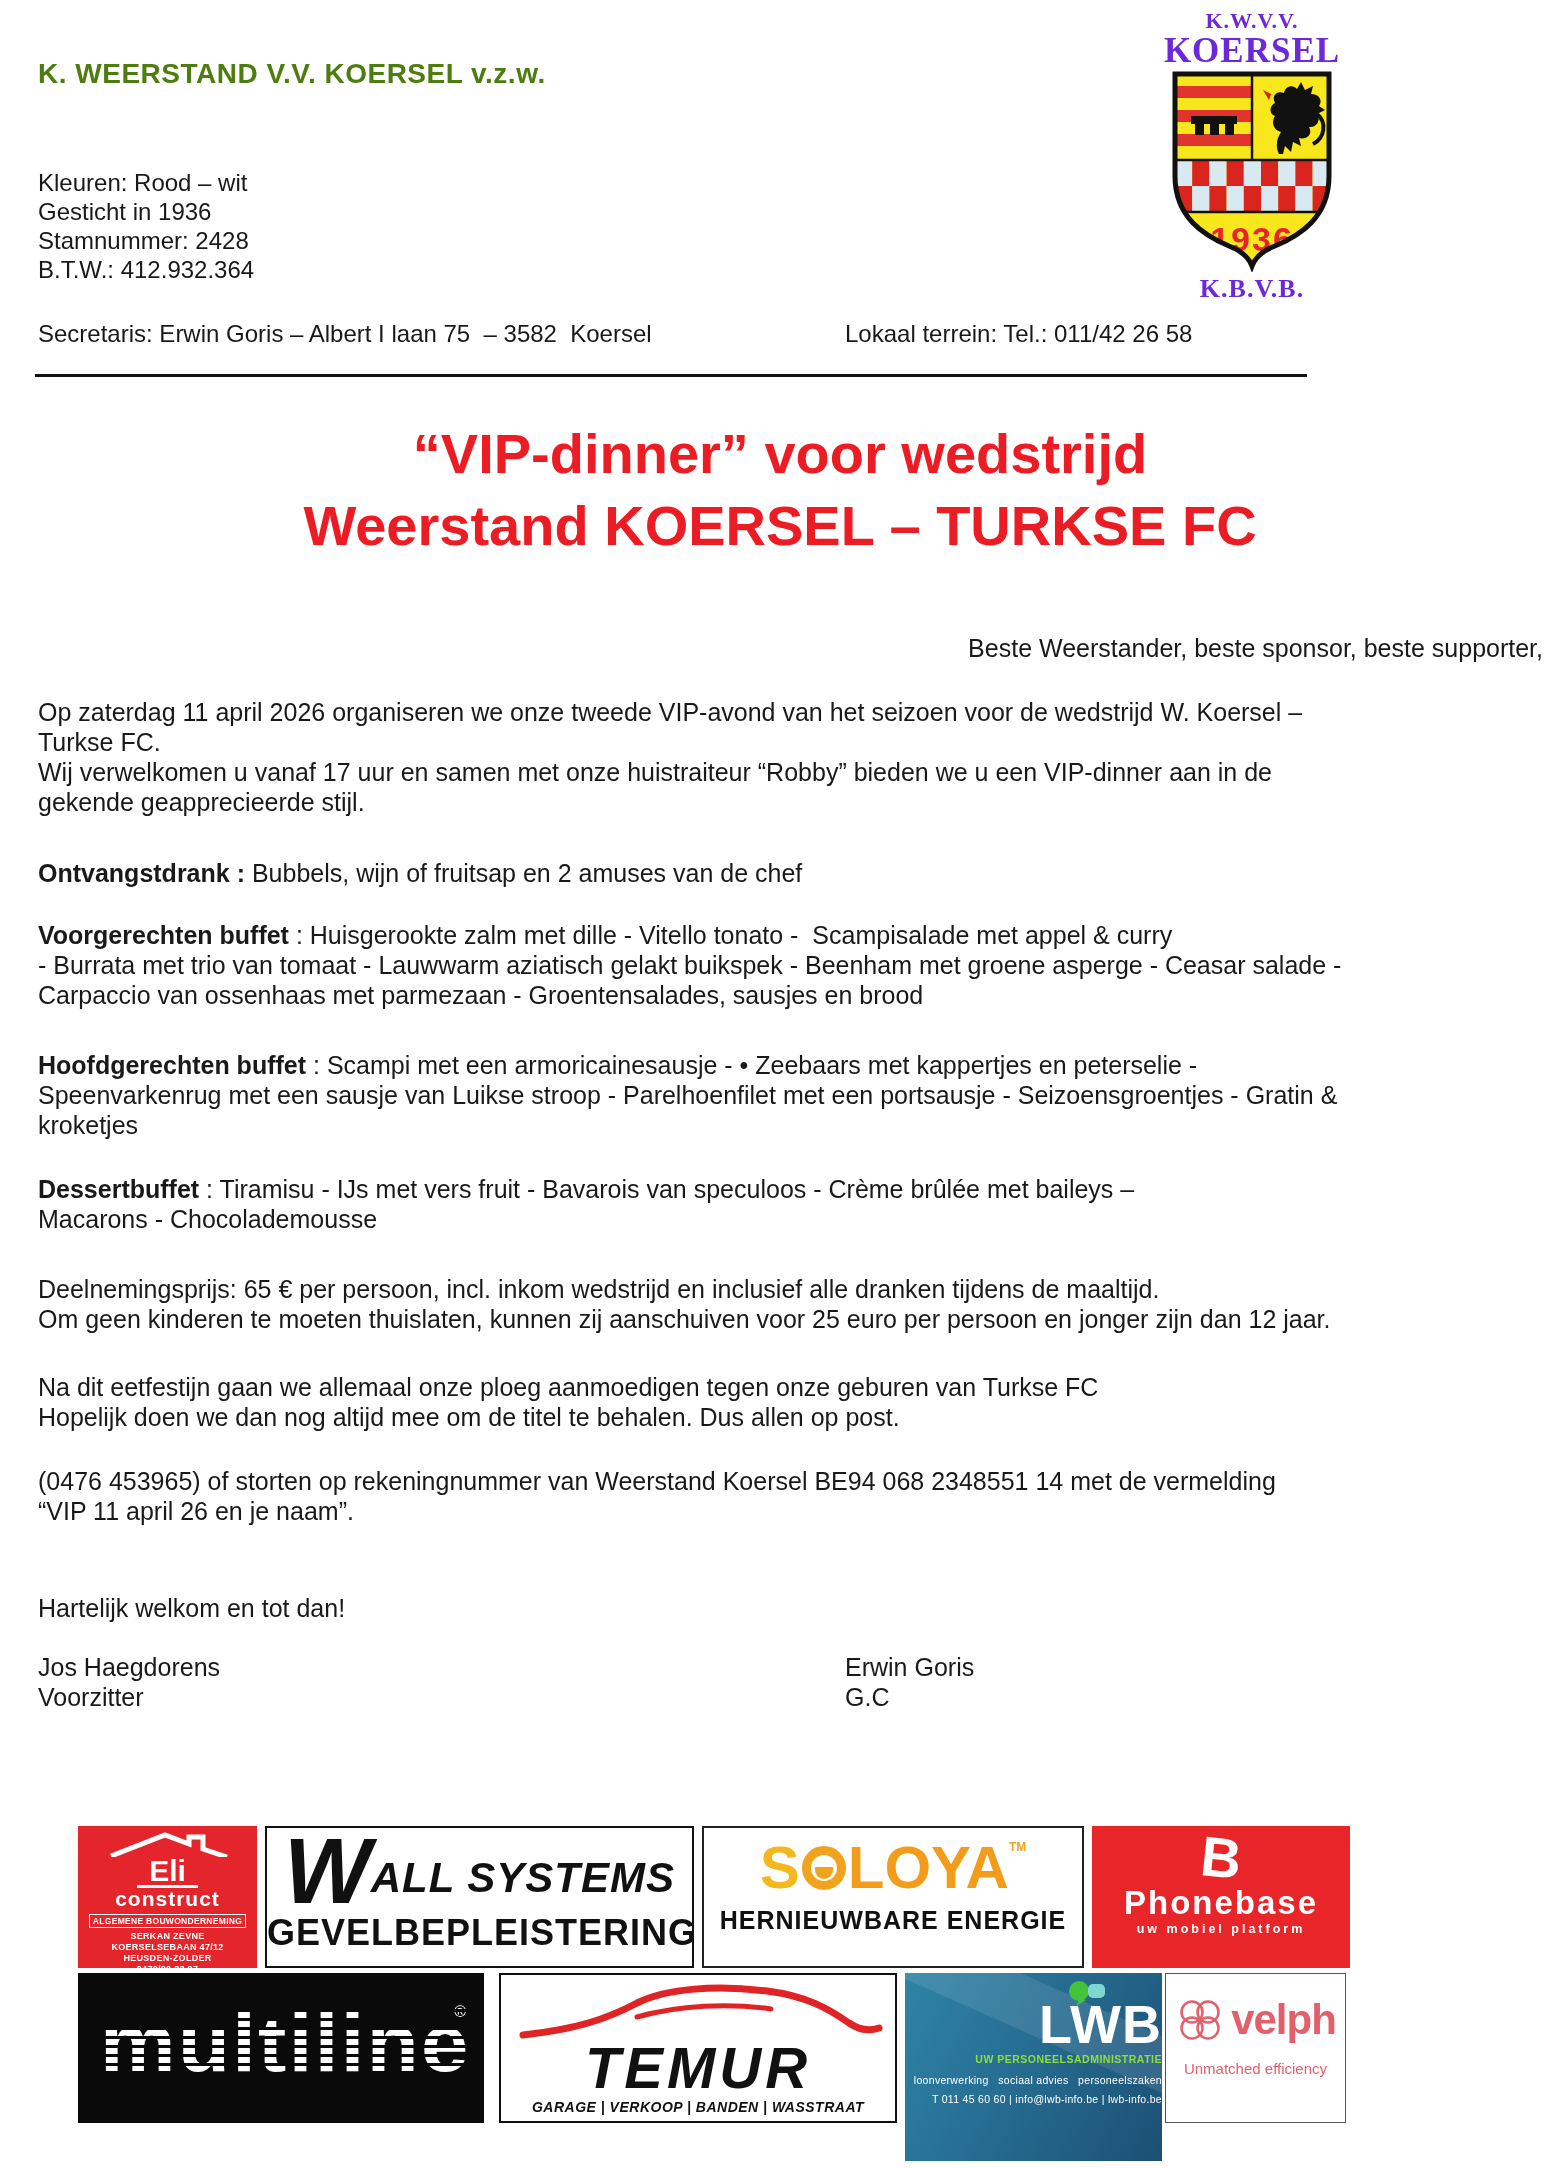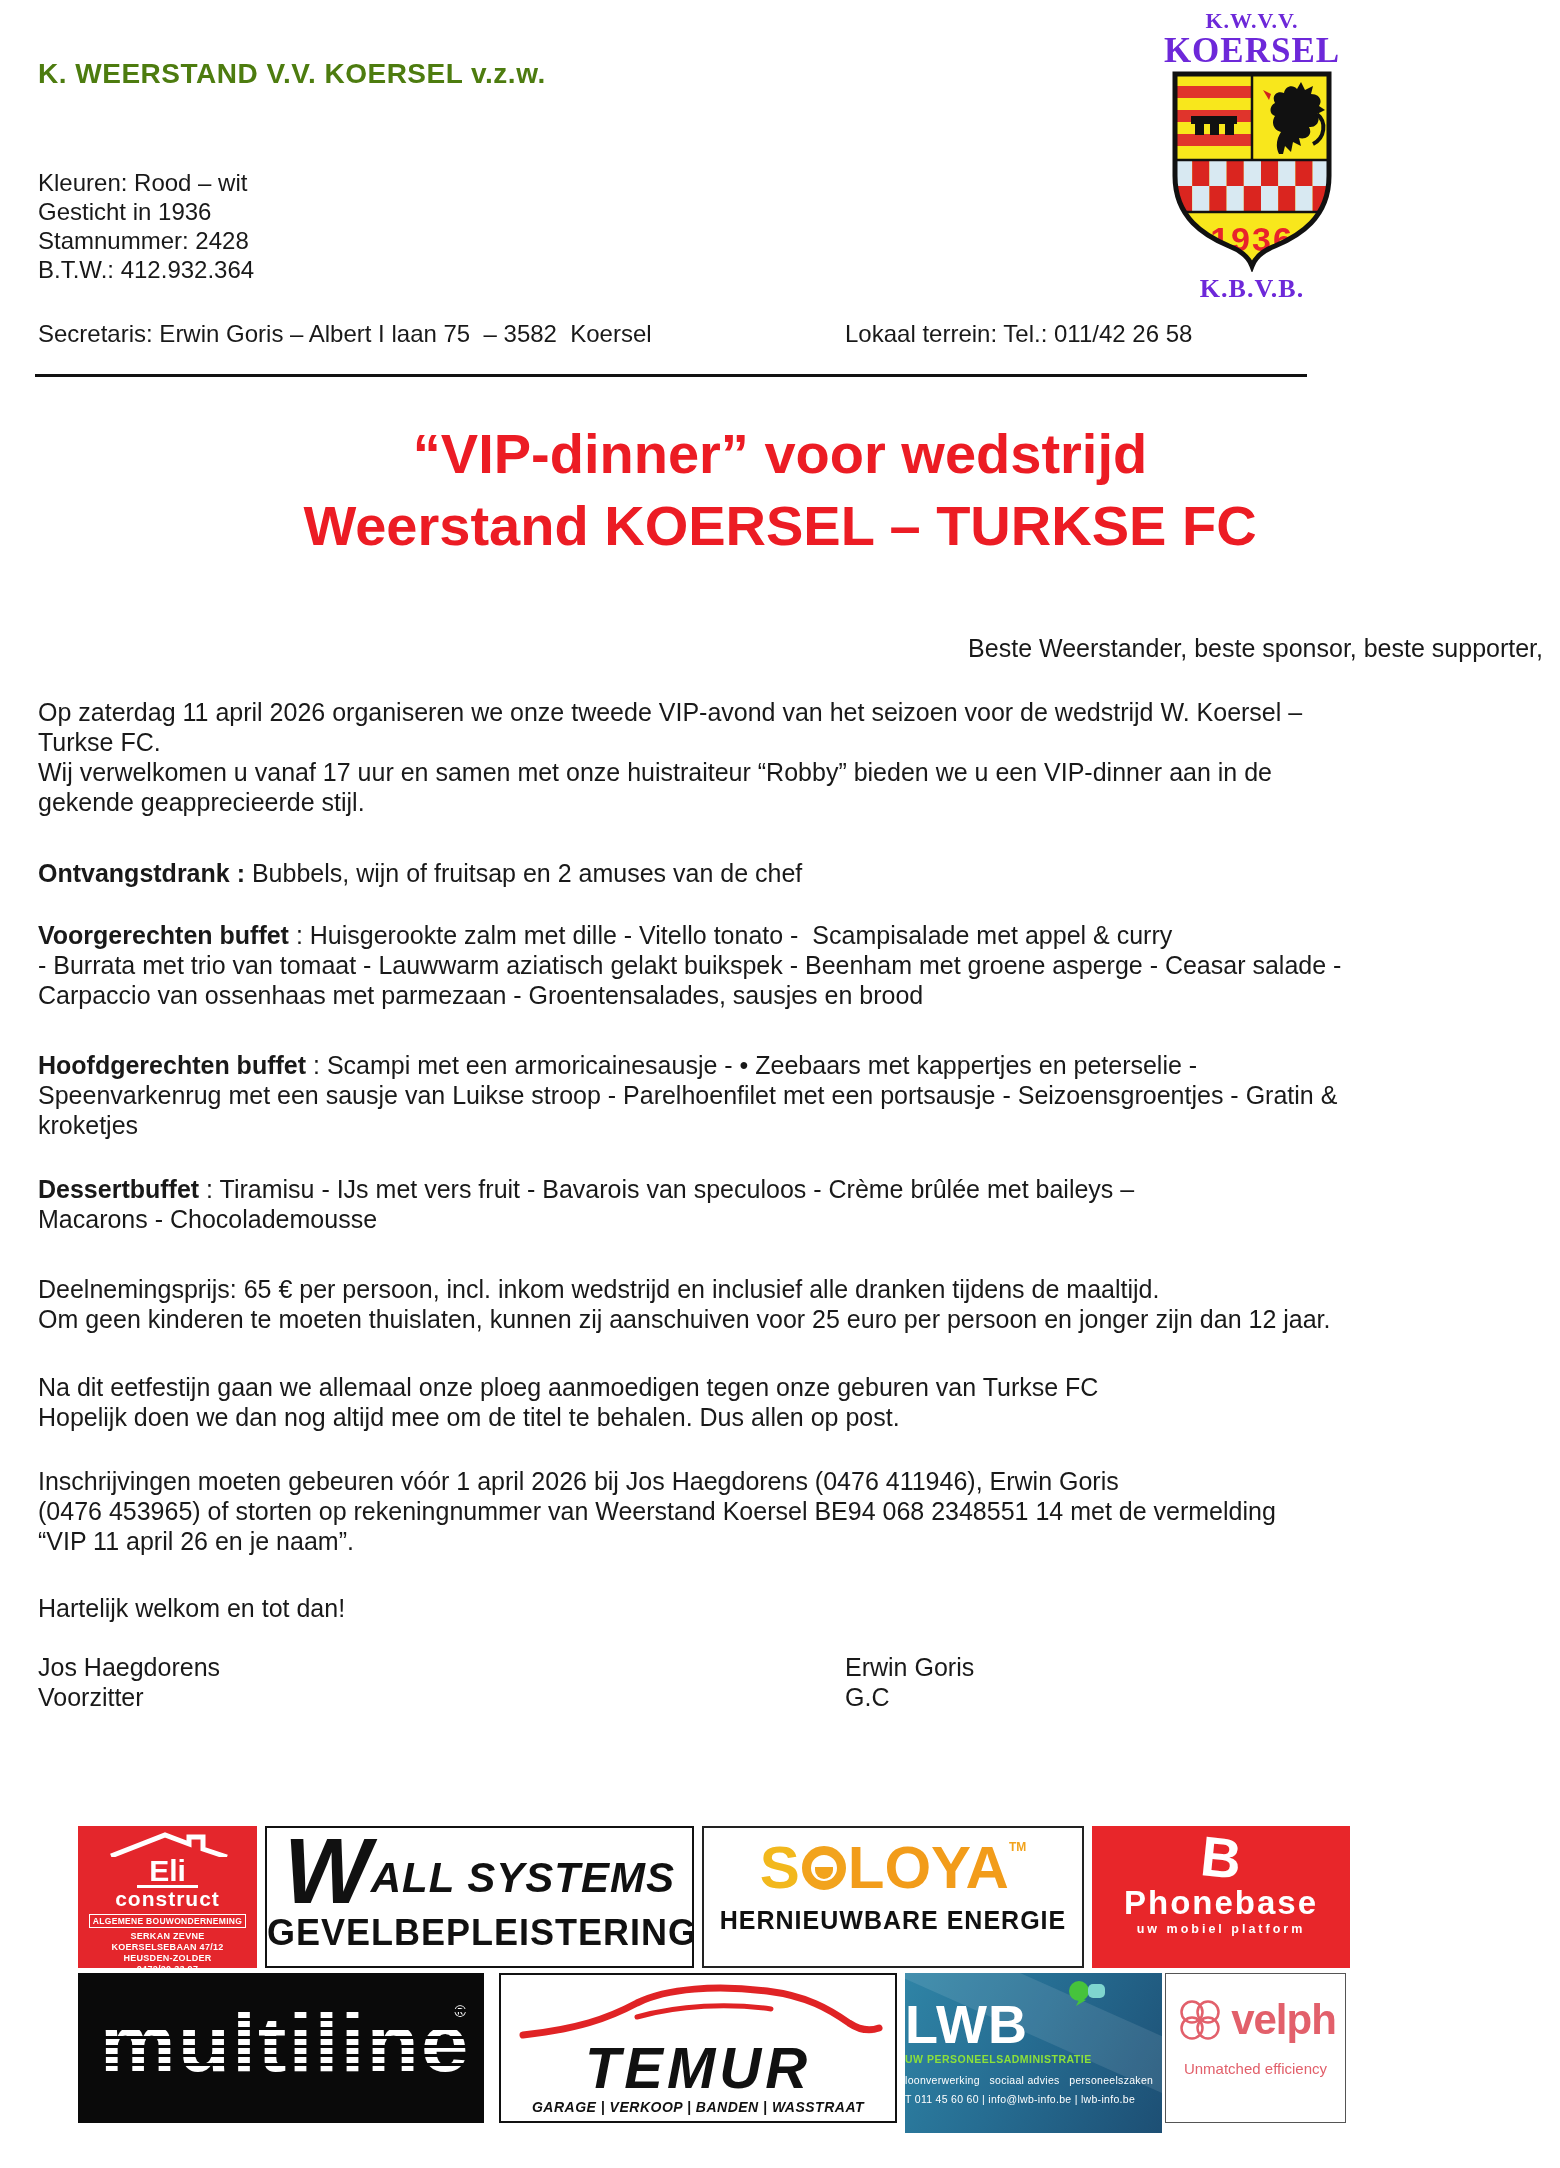--- a/index.html
+++ b/index.html
@@ -58,21 +58,21 @@
   
   .multiline{left:78px;top:1973px;width:406px;height:150px;background:#0a0a0a;color:#fff;}
   .ml-text{position:absolute;left:22px;top:34px;font-size:72px;font-weight:800;letter-spacing:2px;transform:scale(1.18,1.12);transform-origin:left center;line-height:72px;}
   .ml-reg{position:absolute;right:18px;top:30px;font-size:16px;}
   .ml-stripes{position:absolute;left:0;right:0;top:30px;height:92px;background:repeating-linear-gradient(180deg,rgba(0,0,0,0) 0 6px,#0a0a0a 6px 9px);}
   
   .temur{left:499px;top:1973px;width:398px;height:150px;background:#fff;border:2px solid #111;text-align:center;color:#111;}
   .temur-name{font-size:58px;font-weight:900;font-style:italic;letter-spacing:4px;line-height:54px;margin-top:-6px;}
   .temur-services{font-size:14px;font-weight:bold;font-style:italic;letter-spacing:.5px;margin-top:4px;}
   
-  .lwb{left:905px;top:1973px;width:257px;height:160px;color:#fff;text-align:left;background:linear-gradient(118deg,#2f84a6 0%,#266d92 45%,#1d4f74 100%);}
+  .lwb{left:905px;top:1973px;width:257px;height:188px;color:#fff;text-align:right;background:linear-gradient(118deg,#2f84a6 0%,#266d92 45%,#1d4f74 100%);}
   .lwb:before{content:"";position:absolute;left:-40px;top:18px;width:380px;height:52px;background:rgba(255,255,255,.10);transform:rotate(24deg);}
   .lwb-name{position:relative;font-size:54px;font-weight:900;letter-spacing:1px;line-height:54px;margin-top:24px;}
   .lwb-tagline{position:relative;font-size:10.5px;font-weight:800;color:#8ce03a;letter-spacing:.5px;margin-top:2px;}
   .lwb-services{position:relative;font-size:10.5px;margin-top:9px;letter-spacing:.3px;}
   .lwb-contact{position:relative;font-size:10.5px;margin-top:7px;letter-spacing:.3px;}
   .lwb-chat{position:absolute;right:52px;top:7px;}
   
   .velph{left:1165px;top:1973px;width:181px;height:150px;background:#fff;border:1.5px solid #555;text-align:center;color:#e2606b;}
   .velph-row{display:flex;align-items:center;justify-content:center;margin-top:22px;}
   .velph-name{font-size:42px;font-weight:600;letter-spacing:-1px;}
@@ -199,21 +199,20 @@
     <div class="pre">Deelnemingsprijs: 65 € per persoon, incl. inkom wedstrijd en inclusief alle dranken tijdens de maaltijd.</div>
     <div class="pre">Om geen kinderen te moeten thuislaten, kunnen zij aanschuiven voor 25 euro per persoon en jonger zijn dan 12 jaar.</div>
   </div>
 
   <div class="abs body-text" style="top:1372px;">
     <div class="pre">Na dit eetfestijn gaan we allemaal onze ploeg aanmoedigen tegen onze geburen van Turkse FC</div>
     <div class="pre">Hopelijk doen we dan nog altijd mee om de titel te behalen. Dus allen op post.</div>
   </div>
 
   <div class="abs body-text" style="top:1466px;">
-    <div class="pre">Inschrijvingen moeten gebeuren vóór 1 april 2026 bij Jos Haegdorens (0476 411946), Erwin Goris</div>
     <div class="pre">(0476 453965) of storten op rekeningnummer van Weerstand Koersel BE94 068 2348551 14 met de vermelding</div>
     <div class="pre">“VIP 11 april 26 en je naam”.</div>
   </div>
 
   <div class="abs body-text" style="top:1593px;">Hartelijk welkom en tot dan!</div>
 
   <div class="abs sig-col" style="left:38px;top:1652px;">
     <div>Jos Haegdorens</div>
     <div>Voorzitter</div>
   </div>

